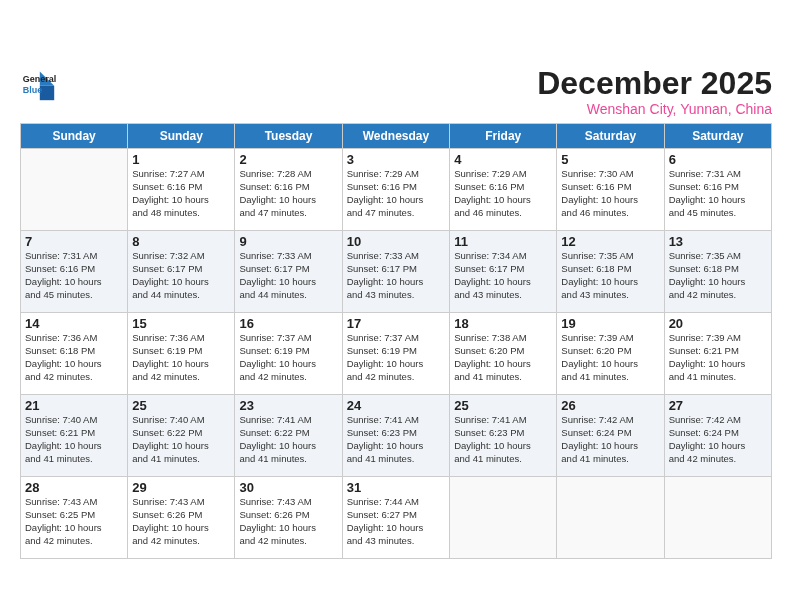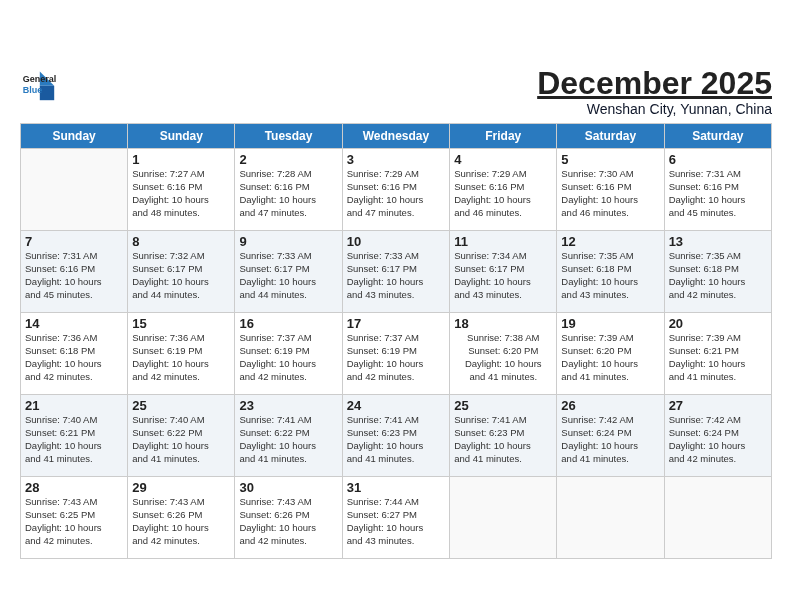--- a/index.html
+++ b/index.html
@@ -33,25 +33,24 @@
       height: 36px;
     }
     .title-area {
       text-align: right;
     }
     .main-title {
       font-size: 32px;
       font-weight: bold;
       color: #222;
       line-height: 1.1;
-      text-decoration: underline;
     }
     .subtitle {
       font-size: 14px;
-      color: #0f172a;
+      color: #ec4899;
     }
     .calendar {
       width: 100%;
       border-collapse: collapse;
       font-size: 10px;
     }
     .calendar th {
       background: #2a7abf;
       color: #fff;
       text-align: center;
@@ -243,21 +242,21 @@
           </td>
           <td>
             <span class="day-number">17</span>
             <div class="day-info" style="white-space: pre-line;">Sunrise: 7:37 AM
 Sunset: 6:19 PM
 Daylight: 10 hours
 and 42 minutes.</div>
           </td>
           <td>
             <span class="day-number">18</span>
-            <div class="day-info" style="white-space: pre-line; text-align: center;">Sunrise: 7:38 AM
+            <div class="day-info" style="white-space: pre-line;">Sunrise: 7:38 AM
 Sunset: 6:20 PM
 Daylight: 10 hours
 and 41 minutes.</div>
           </td>
           <td>
             <span class="day-number">19</span>
             <div class="day-info" style="white-space: pre-line;">Sunrise: 7:39 AM
 Sunset: 6:20 PM
 Daylight: 10 hours
 and 41 minutes.</div>

